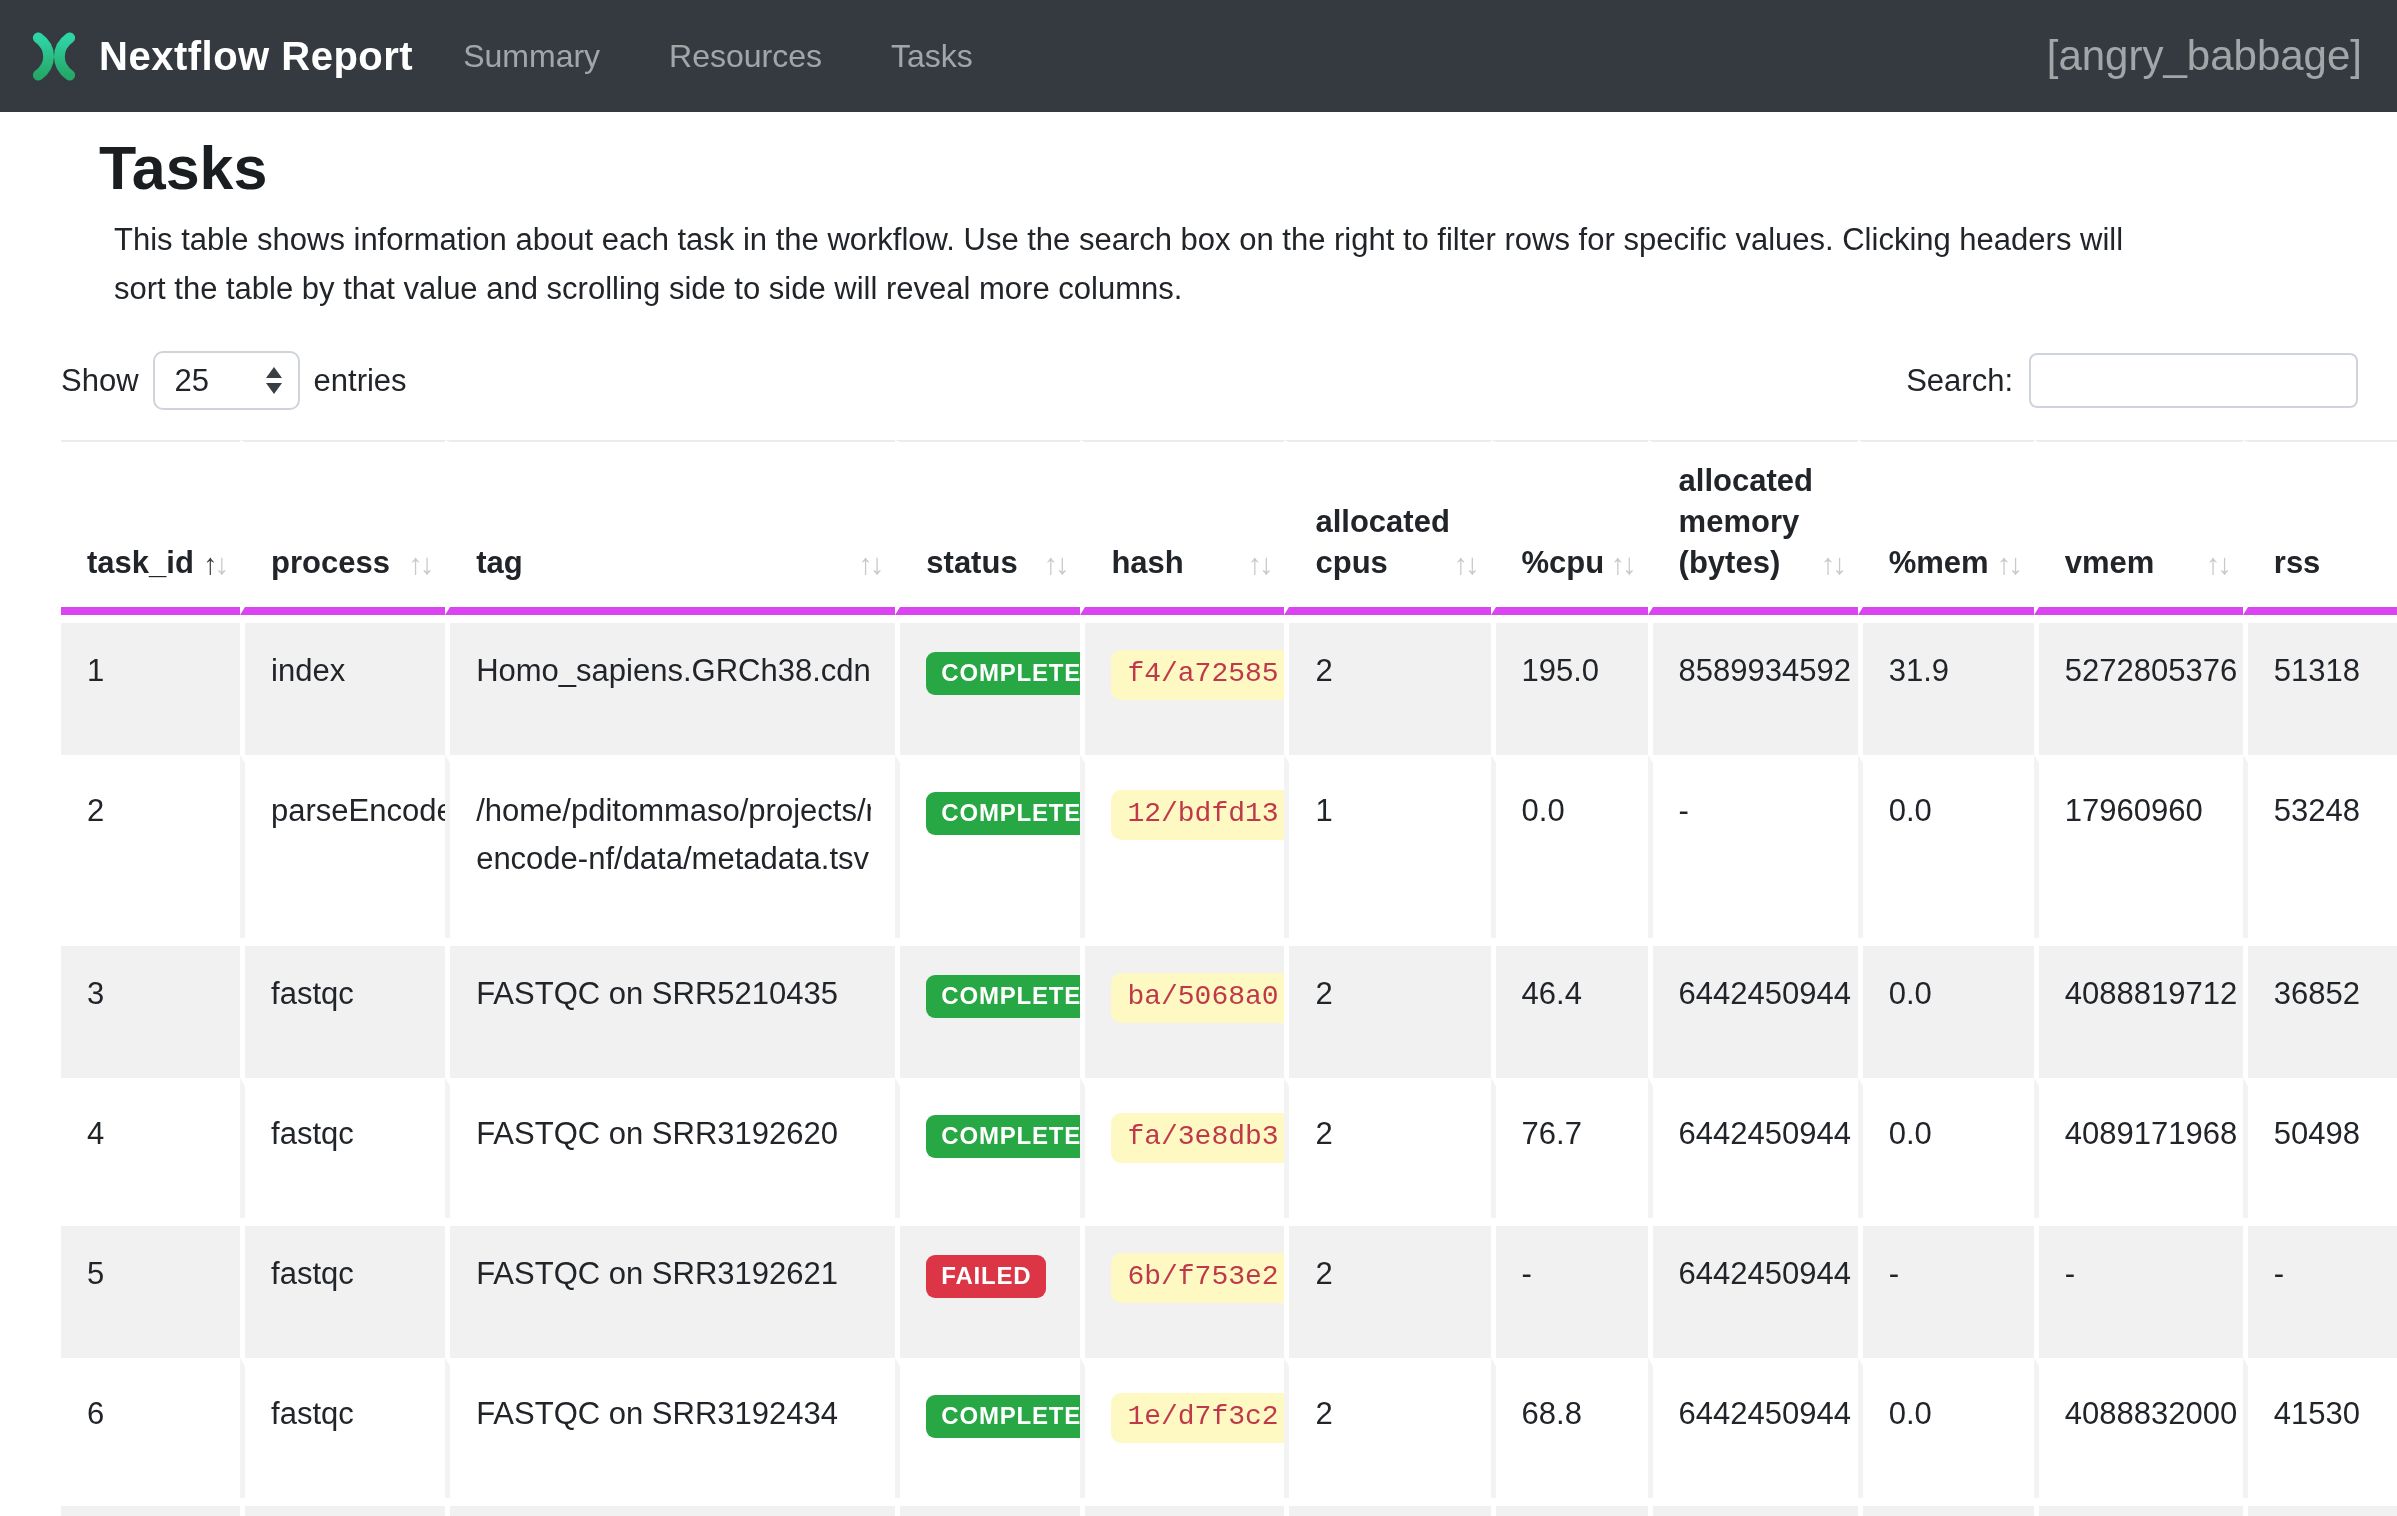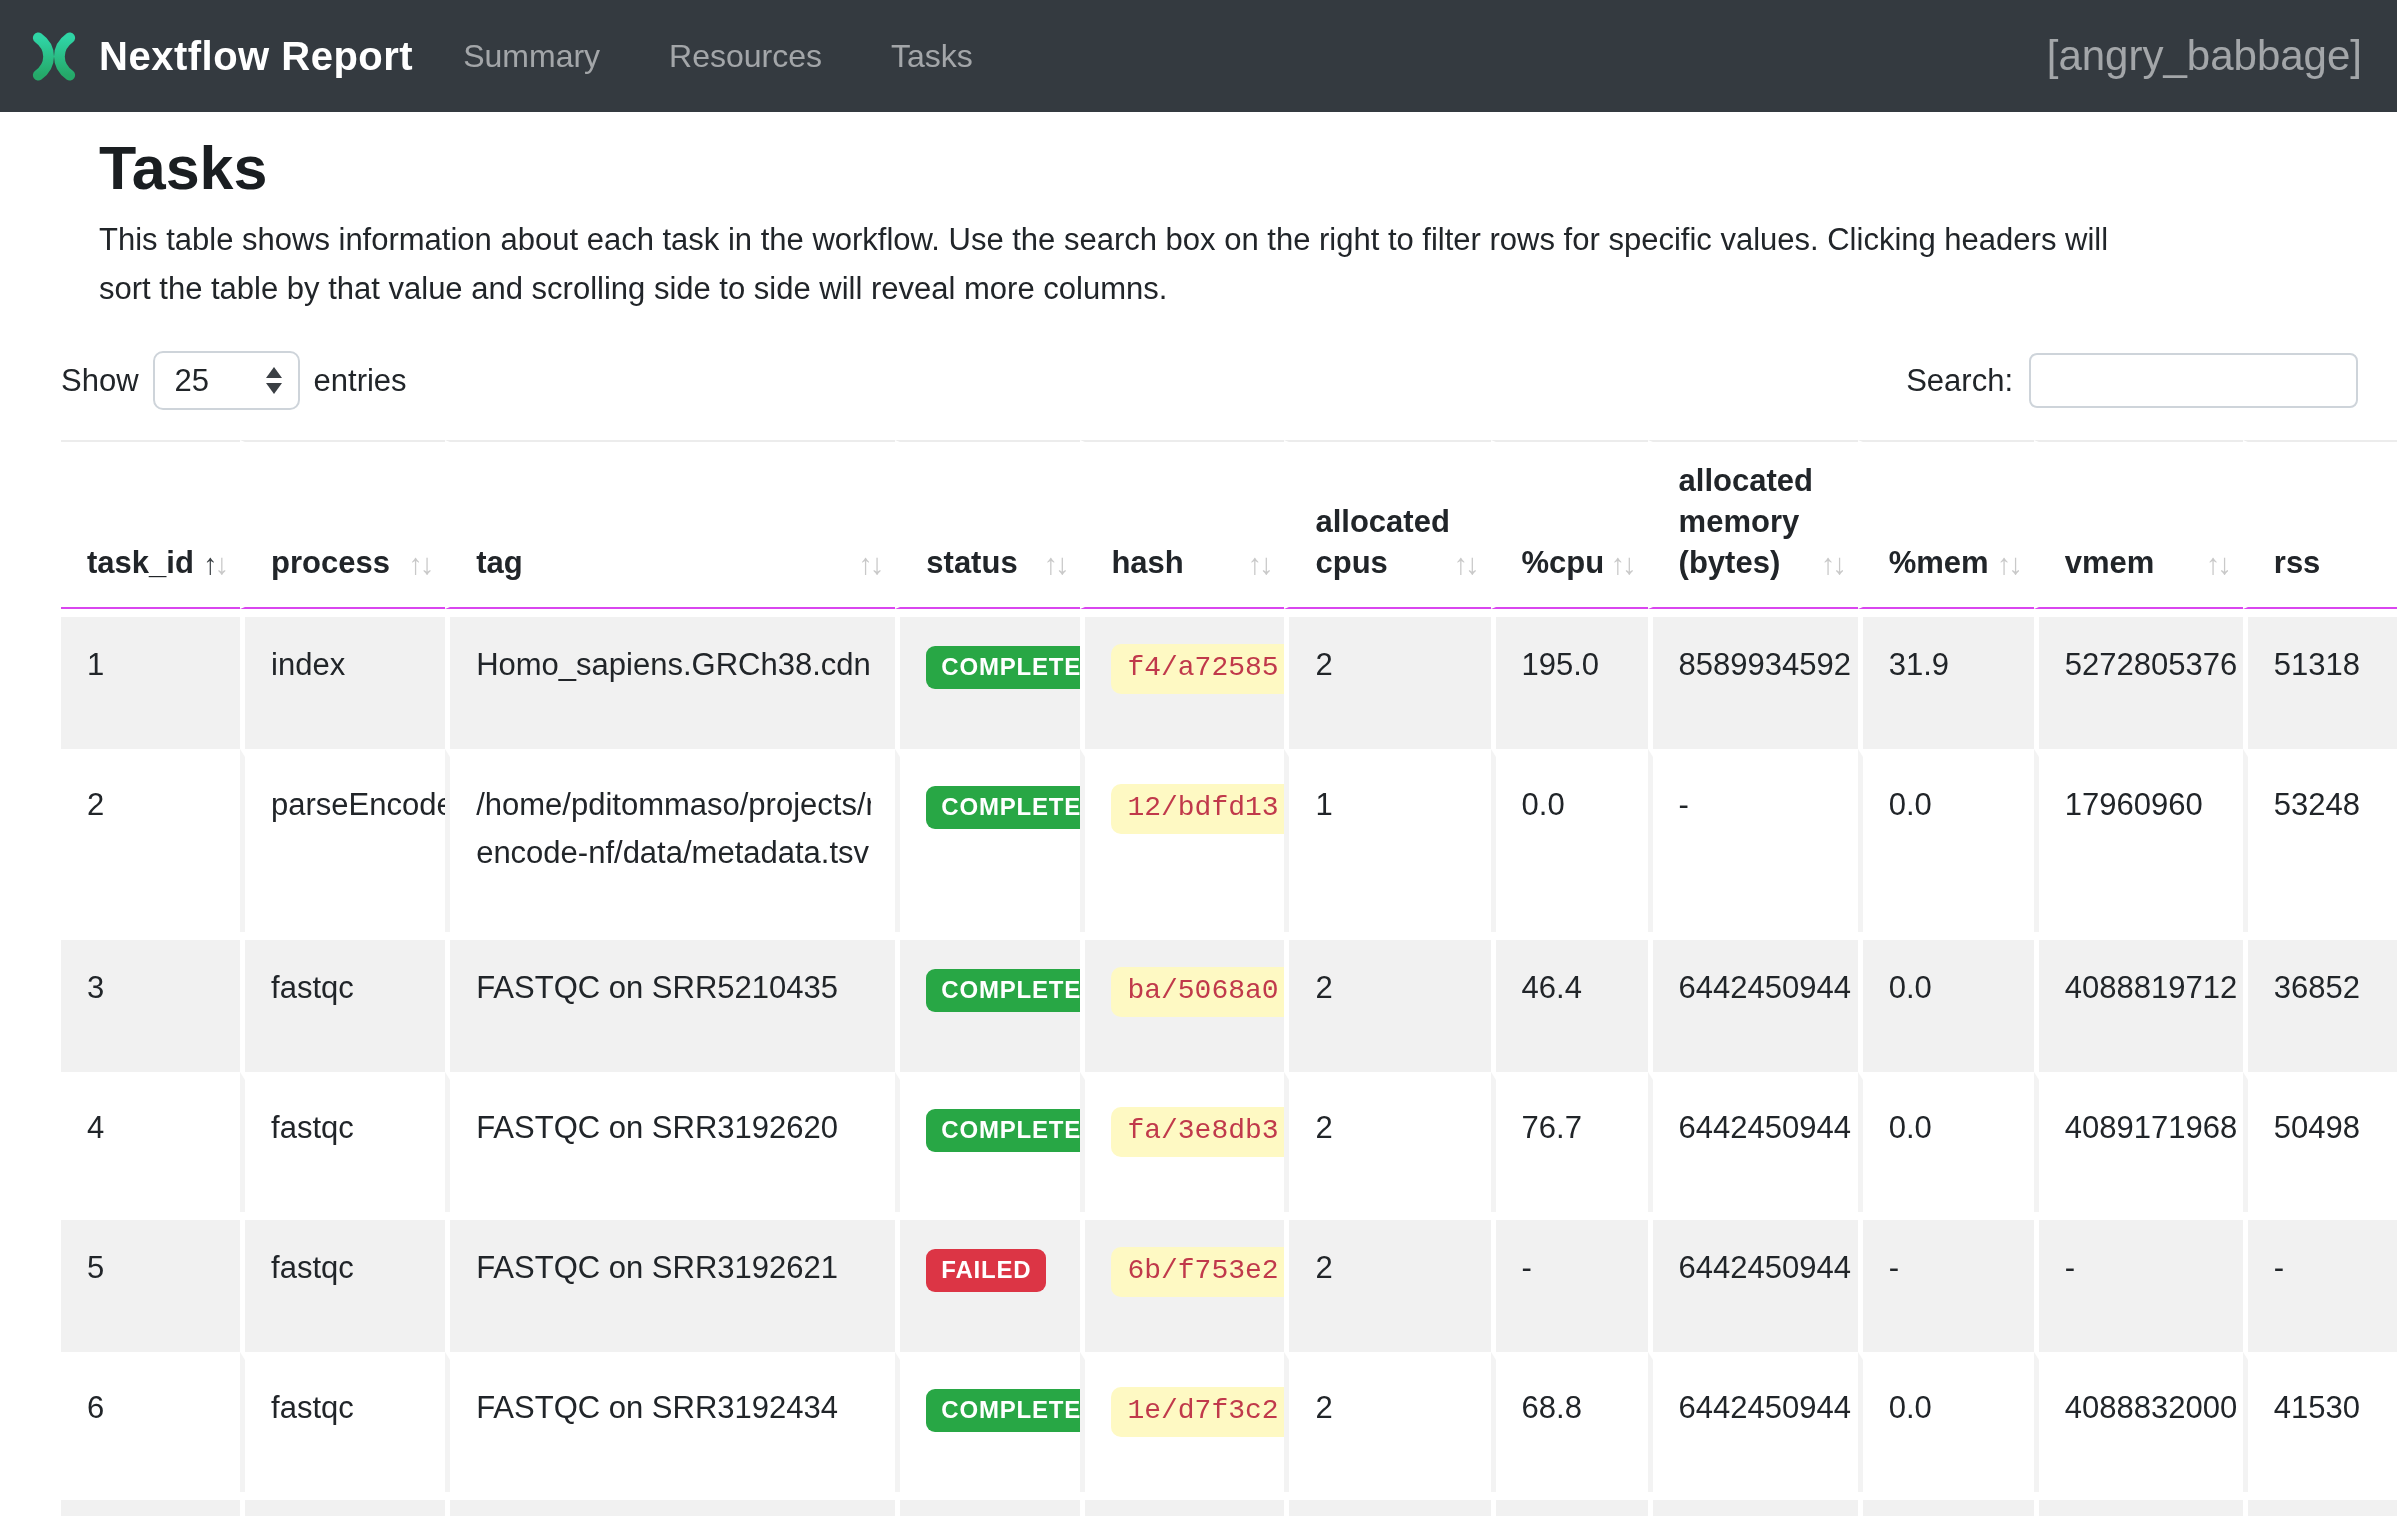--- a/index.html
+++ b/index.html
@@ -13,21 +13,21 @@
   .logo { width: 46px; height: 53px; display: block; }
   .brand-title { color: #ffffff; font-size: 40px; font-weight: 600; letter-spacing: 0.5px; }
   .nav-links { display: flex; align-items: center; margin-left: 50px; gap: 69px; }
   .nav-link { color: rgba(255,255,255,0.55); font-size: 32px; cursor: pointer; }
   .run-name { margin-left: auto; color: rgba(255,255,255,0.55); font-size: 42px; }
 
   
   .title-block { margin: 22px 59px 0 99px; }
   h1.page-title { font-size: 61px; font-weight: 600; color: #1a1e21; line-height: 69px; }
   .page-desc { margin-top: 12px; font-size: 31px; line-height: 49px; color: #212529;
-    max-width: 2237px; }
+    max-width: 2237px; margin-left: 15px; }
 
   
   .controls { margin: 38px 40px 0 61px; display: flex; align-items: center; font-size: 31px; }
   .ctl-label { color: #212529; }
   .length-select { display: inline-flex; align-items: center; justify-content: space-between;
     width: 147px; height: 59px; border: 2px solid #ced4da; border-radius: 10px;
     margin: 0 14px; padding: 0 16px 0 20px; cursor: pointer; background: #fff; }
   .caret-stack { display: flex; flex-direction: column; gap: 5px; }
   .caret-up { width: 0; height: 0; border-left: 8px solid transparent;
     border-right: 8px solid transparent; border-bottom: 11px solid #3a3f44; }
@@ -36,21 +36,21 @@
   .search-wrap { margin-left: auto; display: flex; align-items: center; gap: 16px; }
   .search-input { width: 329px; height: 55px; border: 2px solid #ced4da; border-radius: 8px;
     font-size: 31px; padding: 0 14px; outline: none; font-family: inherit; }
 
   
   .table-wrap { margin: 30px 0 0 61px; width: 2336px; overflow: hidden; }
   table.tasks { border-collapse: separate; border-spacing: 0; table-layout: fixed;
     width: 2445px; font-size: 31px; }
   th { text-align: left; vertical-align: bottom; font-weight: 700; color: #212529;
     padding: 18px 53px 24px 26px; border-top: 2px solid #ececec;
-    border-bottom: 2px solid #d946ef; border-left: 5px solid #fff;
+    border-bottom: 8px solid #d946ef; border-left: 5px solid #fff;
     position: relative; line-height: 41px; }
   th:first-child { border-left: none; }
   th .sort-icons { position: absolute; right: 14px; bottom: 22px; font-size: 29px;
     letter-spacing: -3px; white-space: nowrap; }
   .arr-inactive { color: #c9c9c9; }
   .arr-active { color: #3e4347; }
   td { vertical-align: top; padding: 24px 24px 55px 26px; line-height: 48px;
     border-top: 8px solid #fff; border-left: 5px solid #fff;
     overflow: hidden; white-space: nowrap; }
   td:first-child { border-left: none; }

